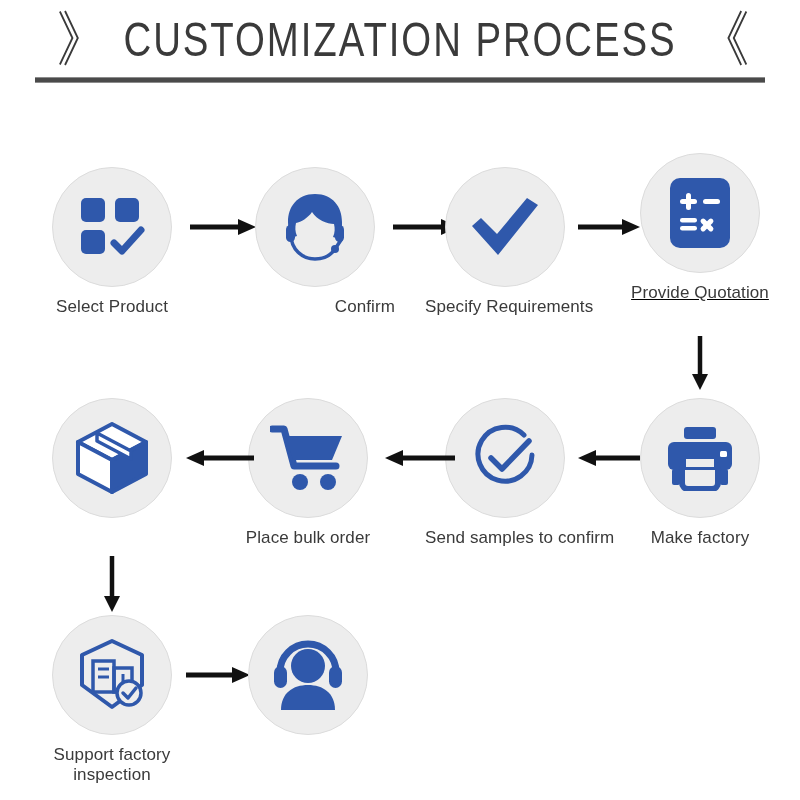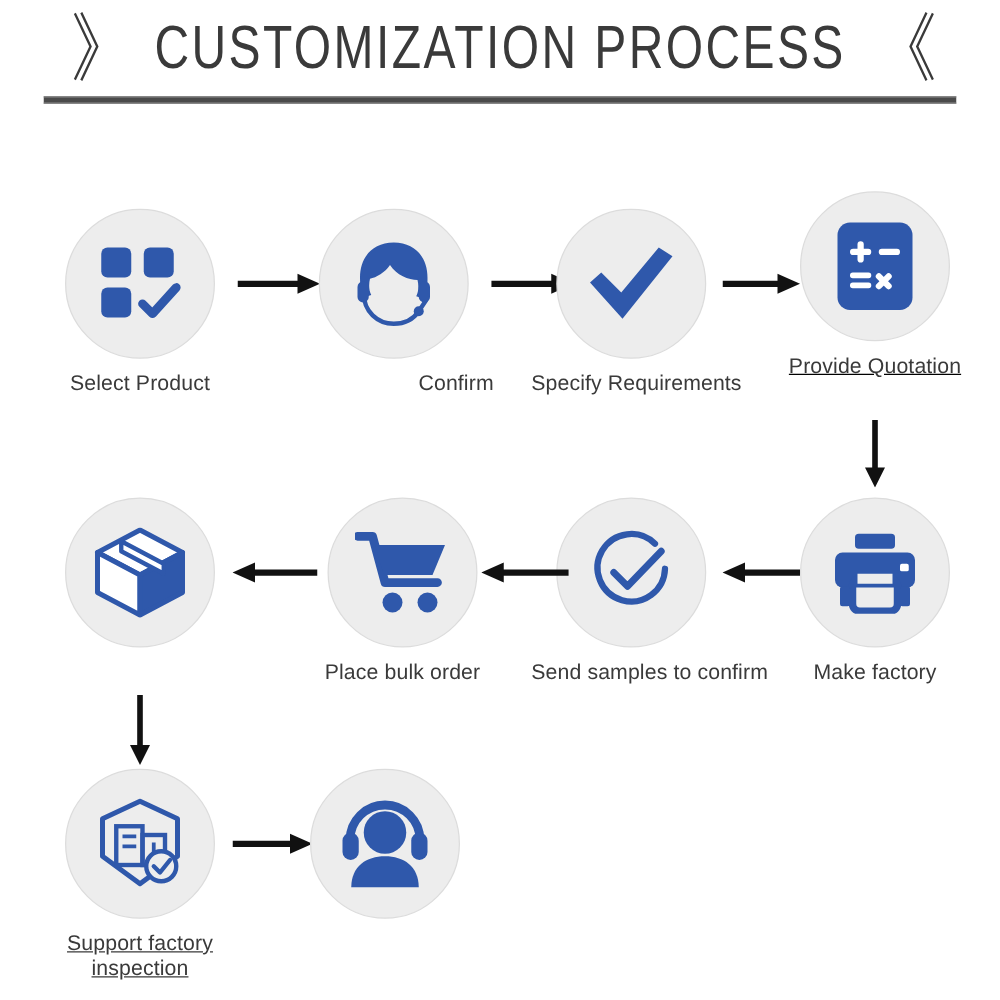--- a/index.html
+++ b/index.html
@@ -233,21 +233,21 @@
   <div class="node-label">Send samples to confirm</div>
 </div>
 
 <div class="arrow-h" style="left:385px; top:449px;">
   <svg width="70" height="18" viewBox="0 0 70 18">
     <line x1="16" y1="9" x2="70" y2="9" stroke="#111111" stroke-width="5"></line>
     <polygon points="18,1 0,9 18,17" fill="#111111"></polygon>
   </svg>
 </div>
 
-<div class="node" style="left:242px; top:398px;">
+<div class="node" style="left:228px; top:398px;">
   <div class="circle">
     <span>
       <svg width="76" height="68" viewBox="0 0 76 68">
         <path d="M2 5 L14 5 L24 42 L66 42" fill="none" stroke="#2F58AB" stroke-width="7" stroke-linecap="round" stroke-linejoin="round"></path>
         <path d="M16 12 L72 12 L62 36 L23 36 Z" fill="#2F58AB"></path>
         <circle cx="30" cy="58" r="8" fill="#2F58AB"></circle>
         <circle cx="58" cy="58" r="8" fill="#2F58AB"></circle>
       </svg>
     </span>
   </div>
@@ -289,21 +289,21 @@
         <rect x="19" y="24" width="21" height="31" fill="none" stroke="#2F58AB" stroke-width="3.5"></rect>
         <line x1="24" y1="32" x2="35" y2="32" stroke="#2F58AB" stroke-width="3"></line>
         <line x1="24" y1="40" x2="35" y2="40" stroke="#2F58AB" stroke-width="3"></line>
         <rect x="40" y="31" width="18" height="24" fill="none" stroke="#2F58AB" stroke-width="3.5"></rect>
         <line x1="49" y1="37" x2="49" y2="48" stroke="#2F58AB" stroke-width="3"></line>
         <circle cx="55" cy="56" r="12" fill="#ededed" stroke="#2F58AB" stroke-width="3.5"></circle>
         <path d="M49 56 L54 61 L62 51" fill="none" stroke="#2F58AB" stroke-width="3.5" stroke-linecap="round" stroke-linejoin="round"></path>
       </svg>
     </span>
   </div>
-  <div class="node-label wrap" style="width:150px; margin-left:5px;text-decoration:underline;">Support factory inspection</div>
+  <div class="node-label wrap" style="width:150px; margin-left:5px;">Support factory inspection</div>
 </div>
 
 <div class="arrow-h" style="left:186px; top:666px;">
   <svg width="64" height="18" viewBox="0 0 64 18">
     <line x1="0" y1="9" x2="48" y2="9" stroke="#111111" stroke-width="5"></line>
     <polygon points="46,1 64,9 46,17" fill="#111111"></polygon>
   </svg>
 </div>
 
 <div class="node" style="left:228px; top:615px;">

